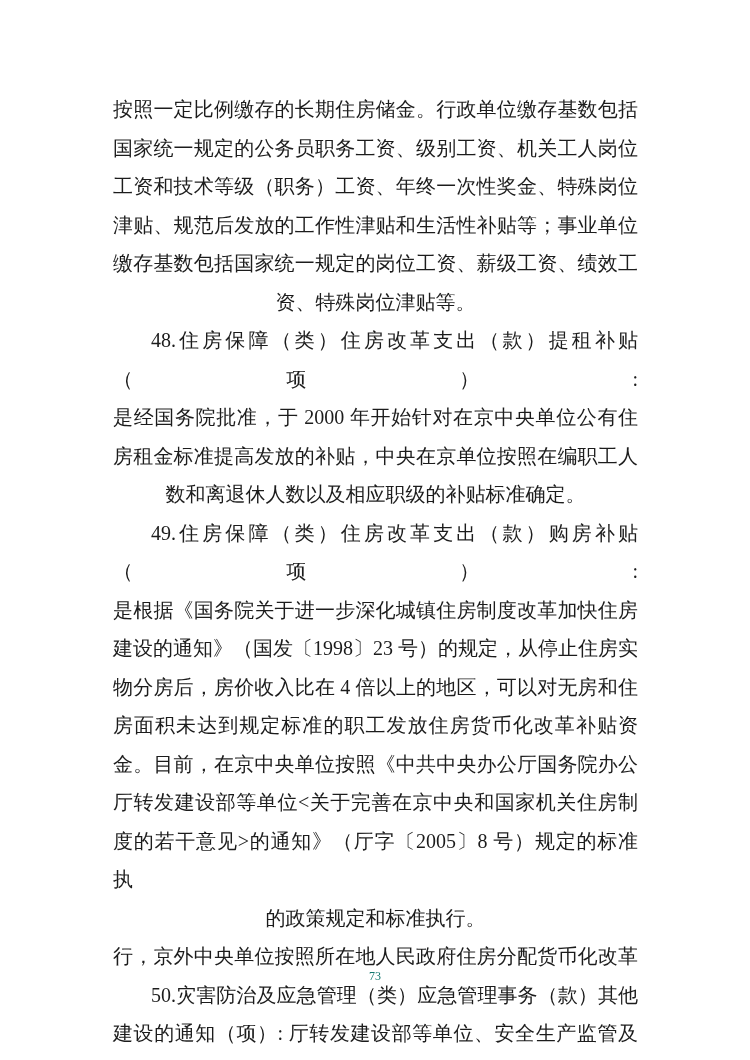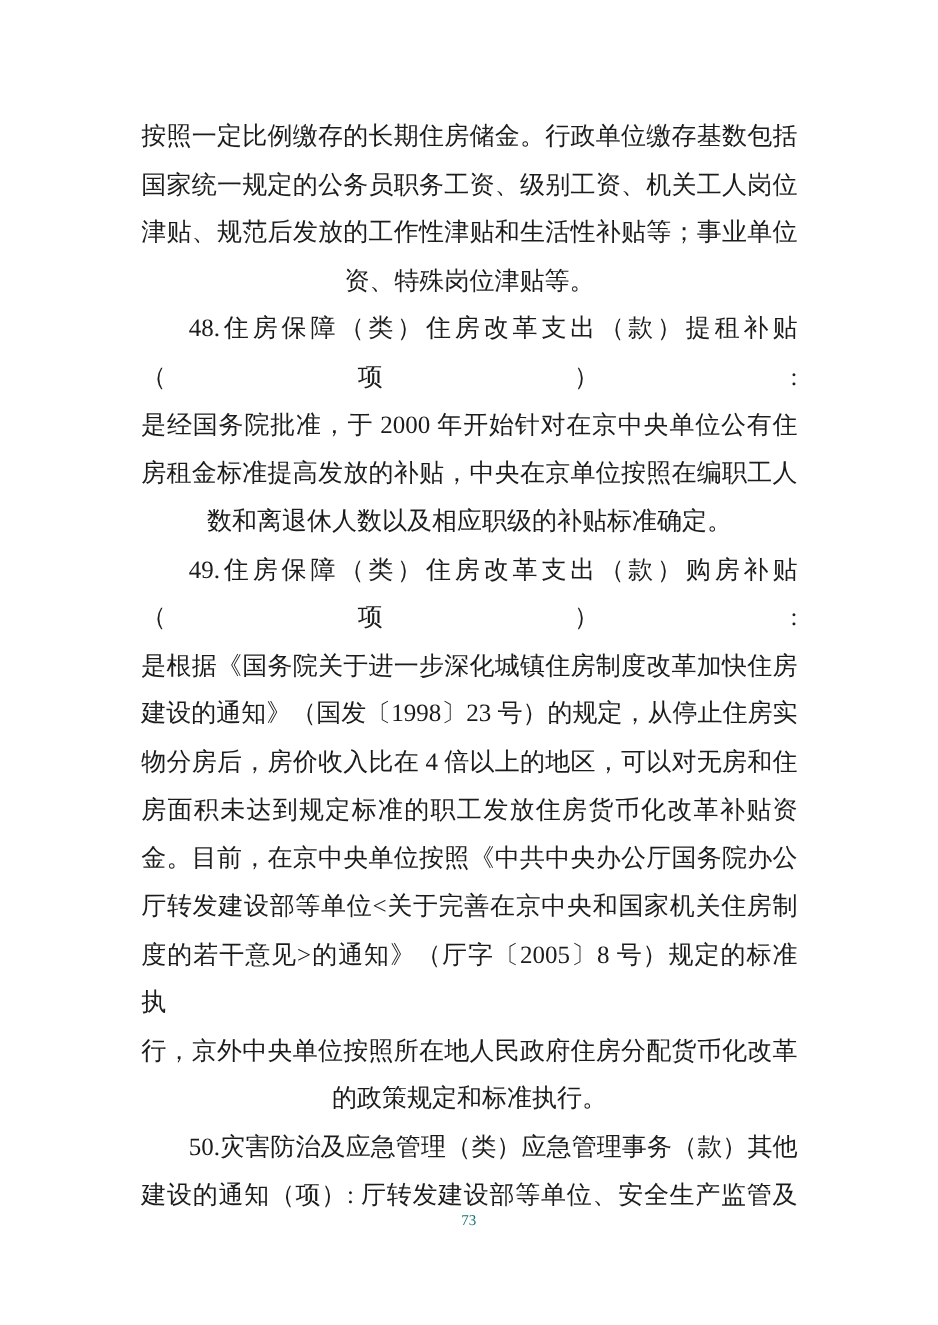--- a/index.html
+++ b/index.html
@@ -48,33 +48,35 @@
     font-family: "Liberation Serif", "DejaVu Serif", serif;
   }
 </style>
 </head>
 <body>
 
 <div class="page">
   <div class="text-block">
       <div class="line fill"><span class="seg-regular">按照一定比例缴存的长期住房储金。行政单位缴存基数包括</span></div>
       <div class="line fill"><span class="seg-regular">国家统一规定的公务员职务工资、级别工资、机关工人岗位</span></div>
+      <div class="line fill"><span class="seg-regular">工资和技术等级（职务）工资、年终一次性奖金、特殊岗位</span></div>
       <div class="line fill"><span class="seg-regular">津贴、规范后发放的工作性津贴和生活性补贴等；事业单位</span></div>
+      <div class="line fill"><span class="seg-regular">缴存基数包括国家统一规定的岗位工资、薪级工资、绩效工</span></div>
       <div class="line"><span class="seg-regular">资、特殊岗位津贴等。</span></div>
       <div class="line fill indent"><span class="seg-bold">48.住房保障（类）住房改革支出（款）提租补贴（项）:</span></div>
       <div class="line fill"><span class="seg-regular">是经国务院批准，于 2000 年开始针对在京中央单位公有住</span></div>
       <div class="line fill"><span class="seg-regular">房租金标准提高发放的补贴，中央在京单位按照在编职工人</span></div>
       <div class="line"><span class="seg-regular">数和离退休人数以及相应职级的补贴标准确定。</span></div>
       <div class="line fill indent"><span class="seg-bold">49.住房保障（类）住房改革支出（款）购房补贴（项）:</span></div>
       <div class="line fill"><span class="seg-regular">是根据《国务院关于进一步深化城镇住房制度改革加快住房</span></div>
       <div class="line fill"><span class="seg-regular">建设的通知》（国发〔1998〕23 号）的规定，从停止住房实</span></div>
       <div class="line fill"><span class="seg-regular">物分房后，房价收入比在 4 倍以上的地区，可以对无房和住</span></div>
       <div class="line fill"><span class="seg-regular">房面积未达到规定标准的职工发放住房货币化改革补贴资</span></div>
       <div class="line fill"><span class="seg-regular">金。目前，在京中央单位按照《中共中央办公厅国务院办公</span></div>
       <div class="line fill"><span class="seg-regular">厅转发建设部等单位&lt;关于完善在京中央和国家机关住房制</span></div>
       <div class="line fill"><span class="seg-regular">度的若干意见&gt;的通知》（厅字〔2005〕8 号）规定的标准执</span></div>
+      <div class="line"><span class="seg-regular">的政策规定和标准执行。</span></div>
       <div class="line fill"><span class="seg-regular">行，京外中央单位按照所在地人民政府住房分配货币化改革</span></div>
-      <div class="line"><span class="seg-regular">的政策规定和标准执行。</span></div>
       <div class="line fill indent"><span class="seg-bold">50.灾害防治及应急管理（类）应急管理事务（款）其他</span></div>
       <div class="line fill"><span class="seg-bold">建设的通知（项）:</span><span class="seg-regular"> 厅转发建设部等单位、安全生产监管及</span></div>
     </div>
   <div class="page-number">73</div>
 </div>
 
 </body></html>

